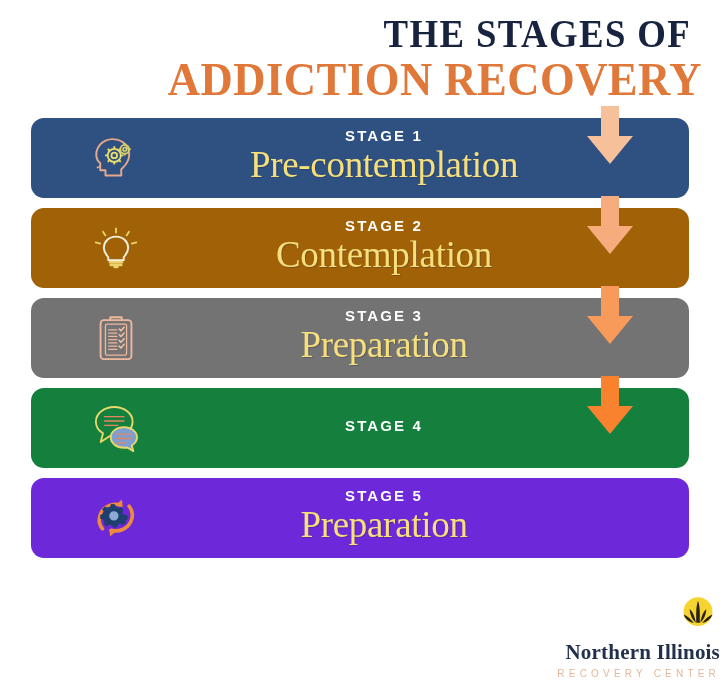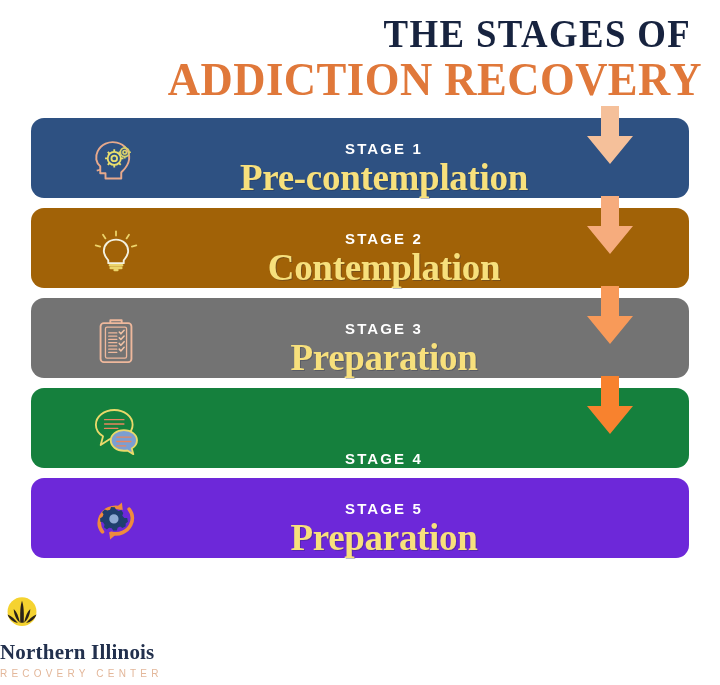--- a/index.html
+++ b/index.html
@@ -46,21 +46,21 @@
     position: relative;
     margin-top: 14px;
     padding: 0 31px;
   }
   .stage-row {
     position: relative;
     height: 80px;
     margin-bottom: 10px;
     border-radius: 13px;
     display: flex;
-    align-items: flex-end;
+    align-items: center;
     box-sizing: border-box;
     padding-left: 40px;
   }
   .stage-row:last-child { margin-bottom: 0; }
 
   .stage-icon {
     width: 74px;
     min-width: 74px;
     height: 74px;
     margin-left: 8px;
@@ -79,21 +79,21 @@
   .stage-kicker {
     color: #ffffff;
     font-size: 15px;
     font-weight: bold;
     letter-spacing: 2.1px;
     line-height: 1.1;
     font-family: "Liberation Sans", sans-serif;
   }
   .stage-name {
     font-family: "Liberation Serif", serif;
-    font-weight: bold;
+    font-weight: normal;
     color: #f7e07c;
     font-size: 37px;
     line-height: 1.08;
     letter-spacing: -0.3px;
     text-shadow: 1px 1px 0 rgba(30,40,70,0.30);
   }
 
   
   .arrow {
     position: absolute;
@@ -103,21 +103,21 @@
     z-index: 5;
   }
   .arrow svg { display: block; width: 100%; height: 100%; }
 
   
   .footer {
     position: absolute;
     left: 0;
     right: 0;
     bottom: 6px;
-    text-align: left;
+    text-align: right;
   }
   .logo-mark { margin: 0 auto; }
   .logo-name {
     font-family: "Liberation Serif", serif;
     font-weight: bold;
     font-size: 21px;
     color: #22304d;
     letter-spacing: 0.2px;
     margin-top: 1px;
   }

